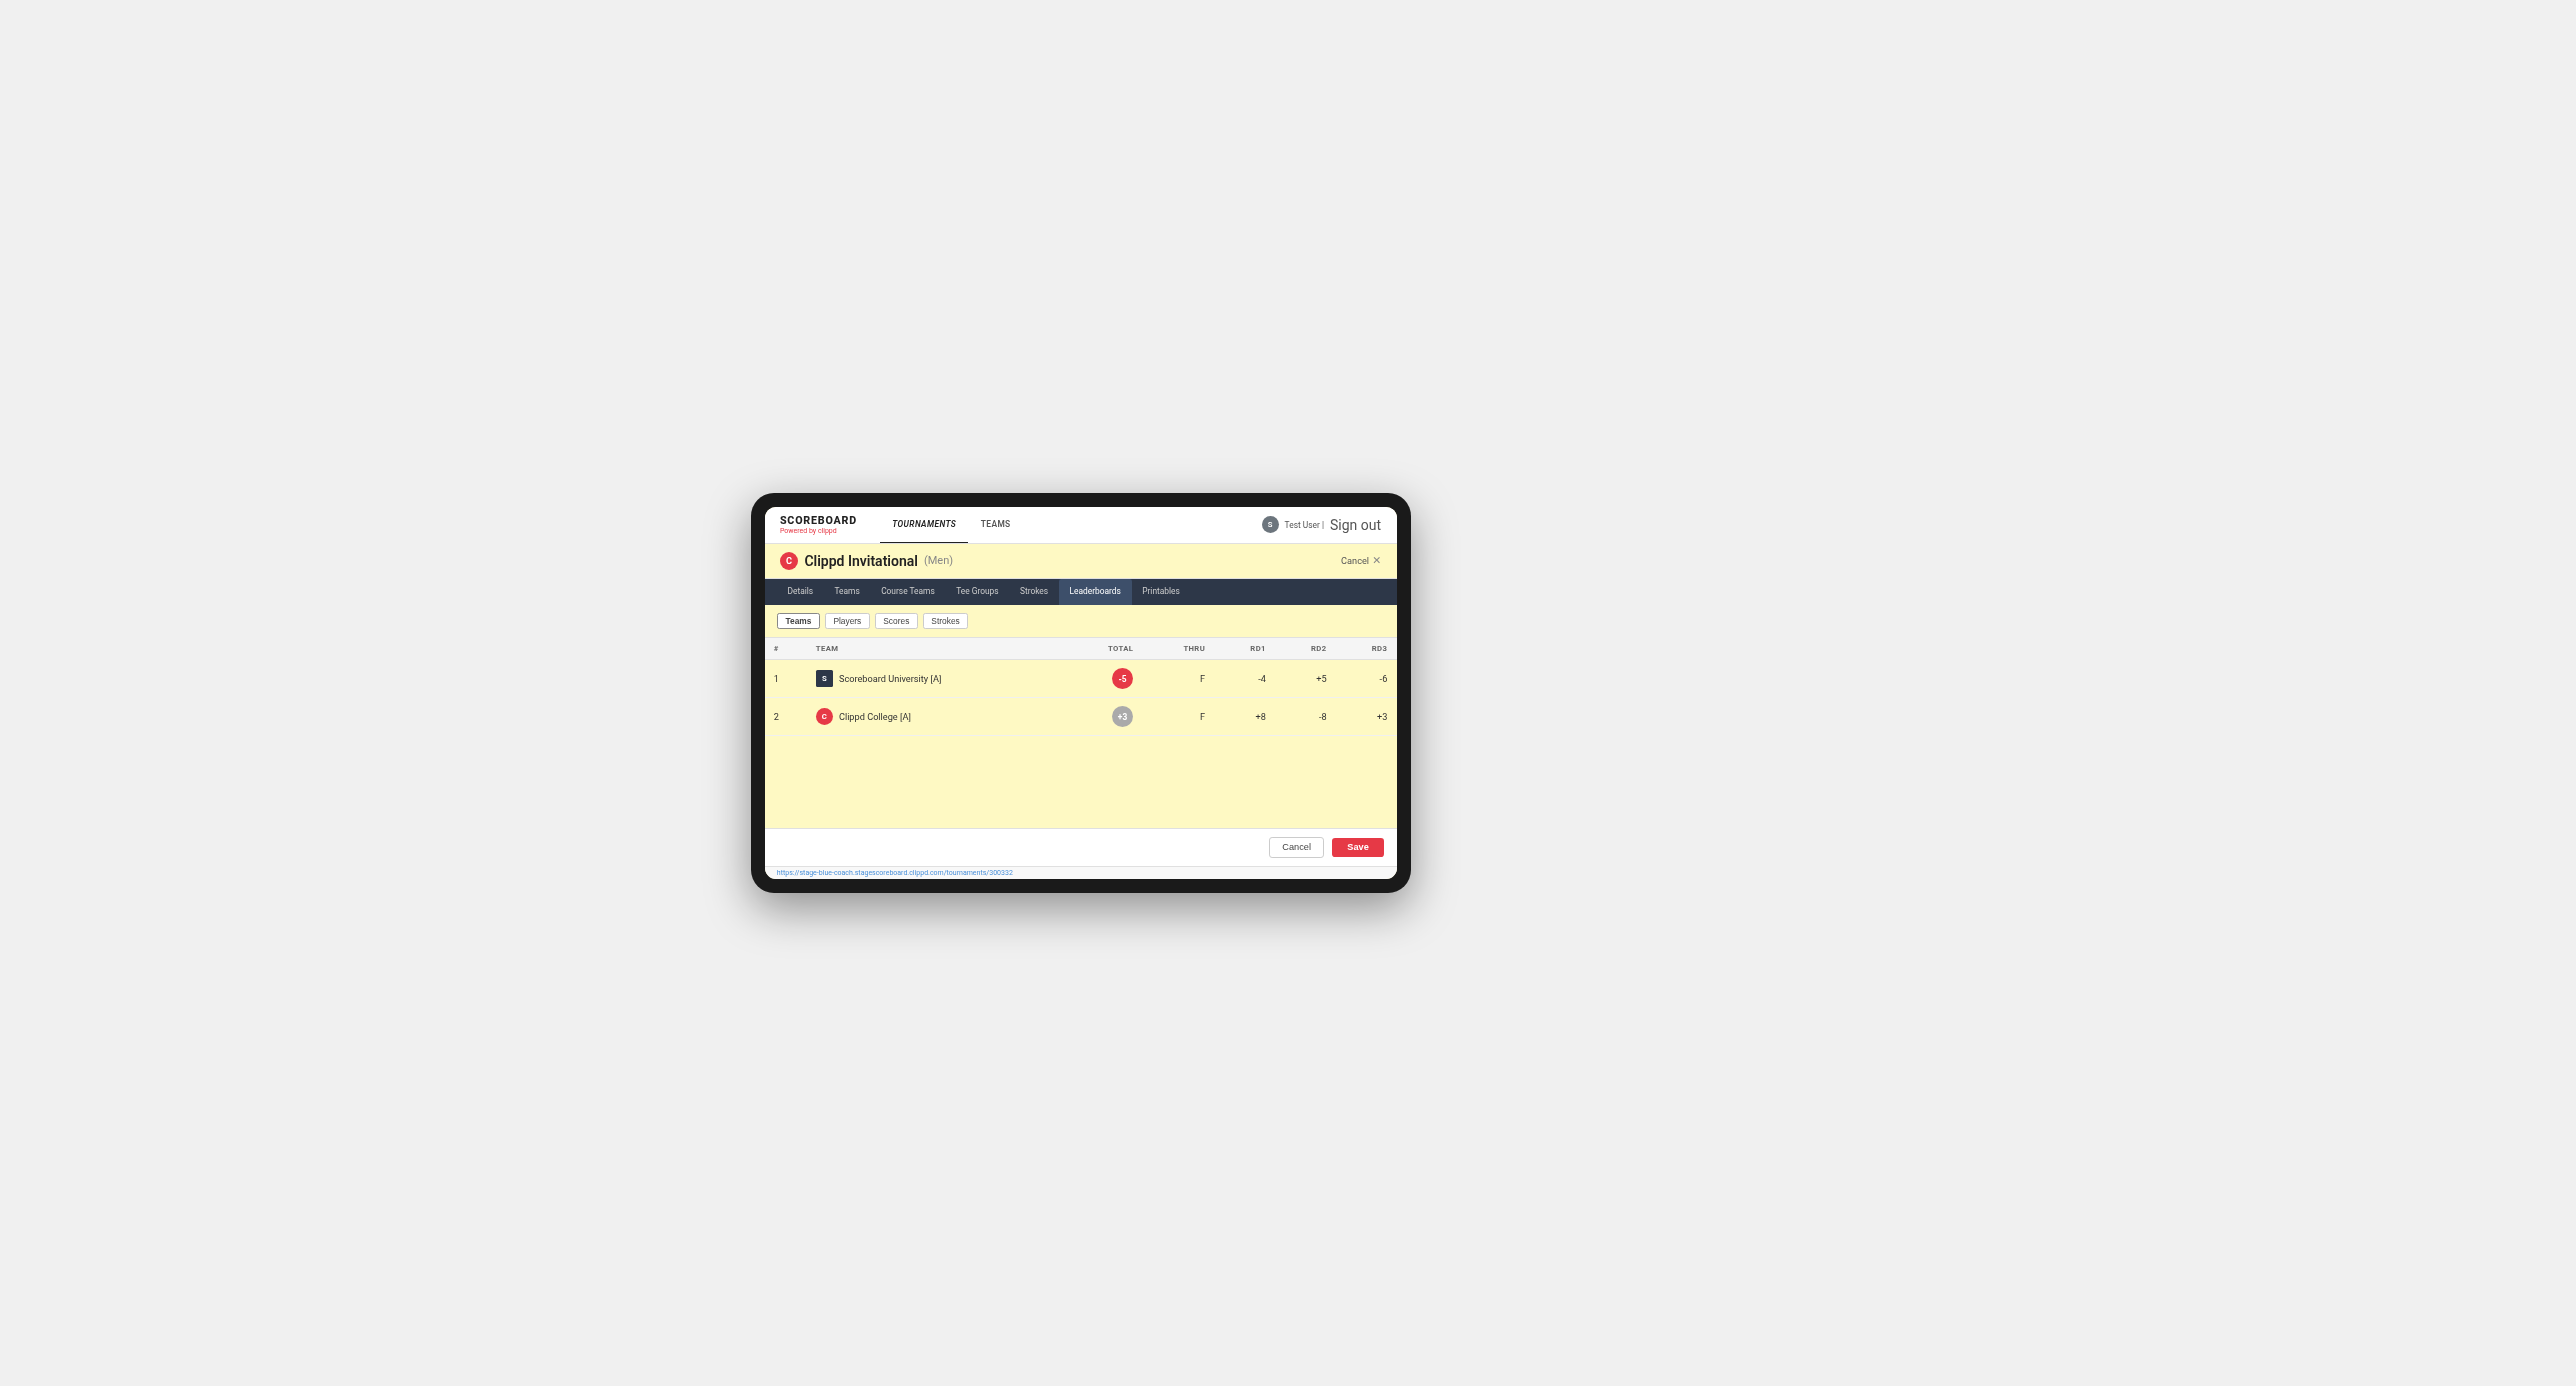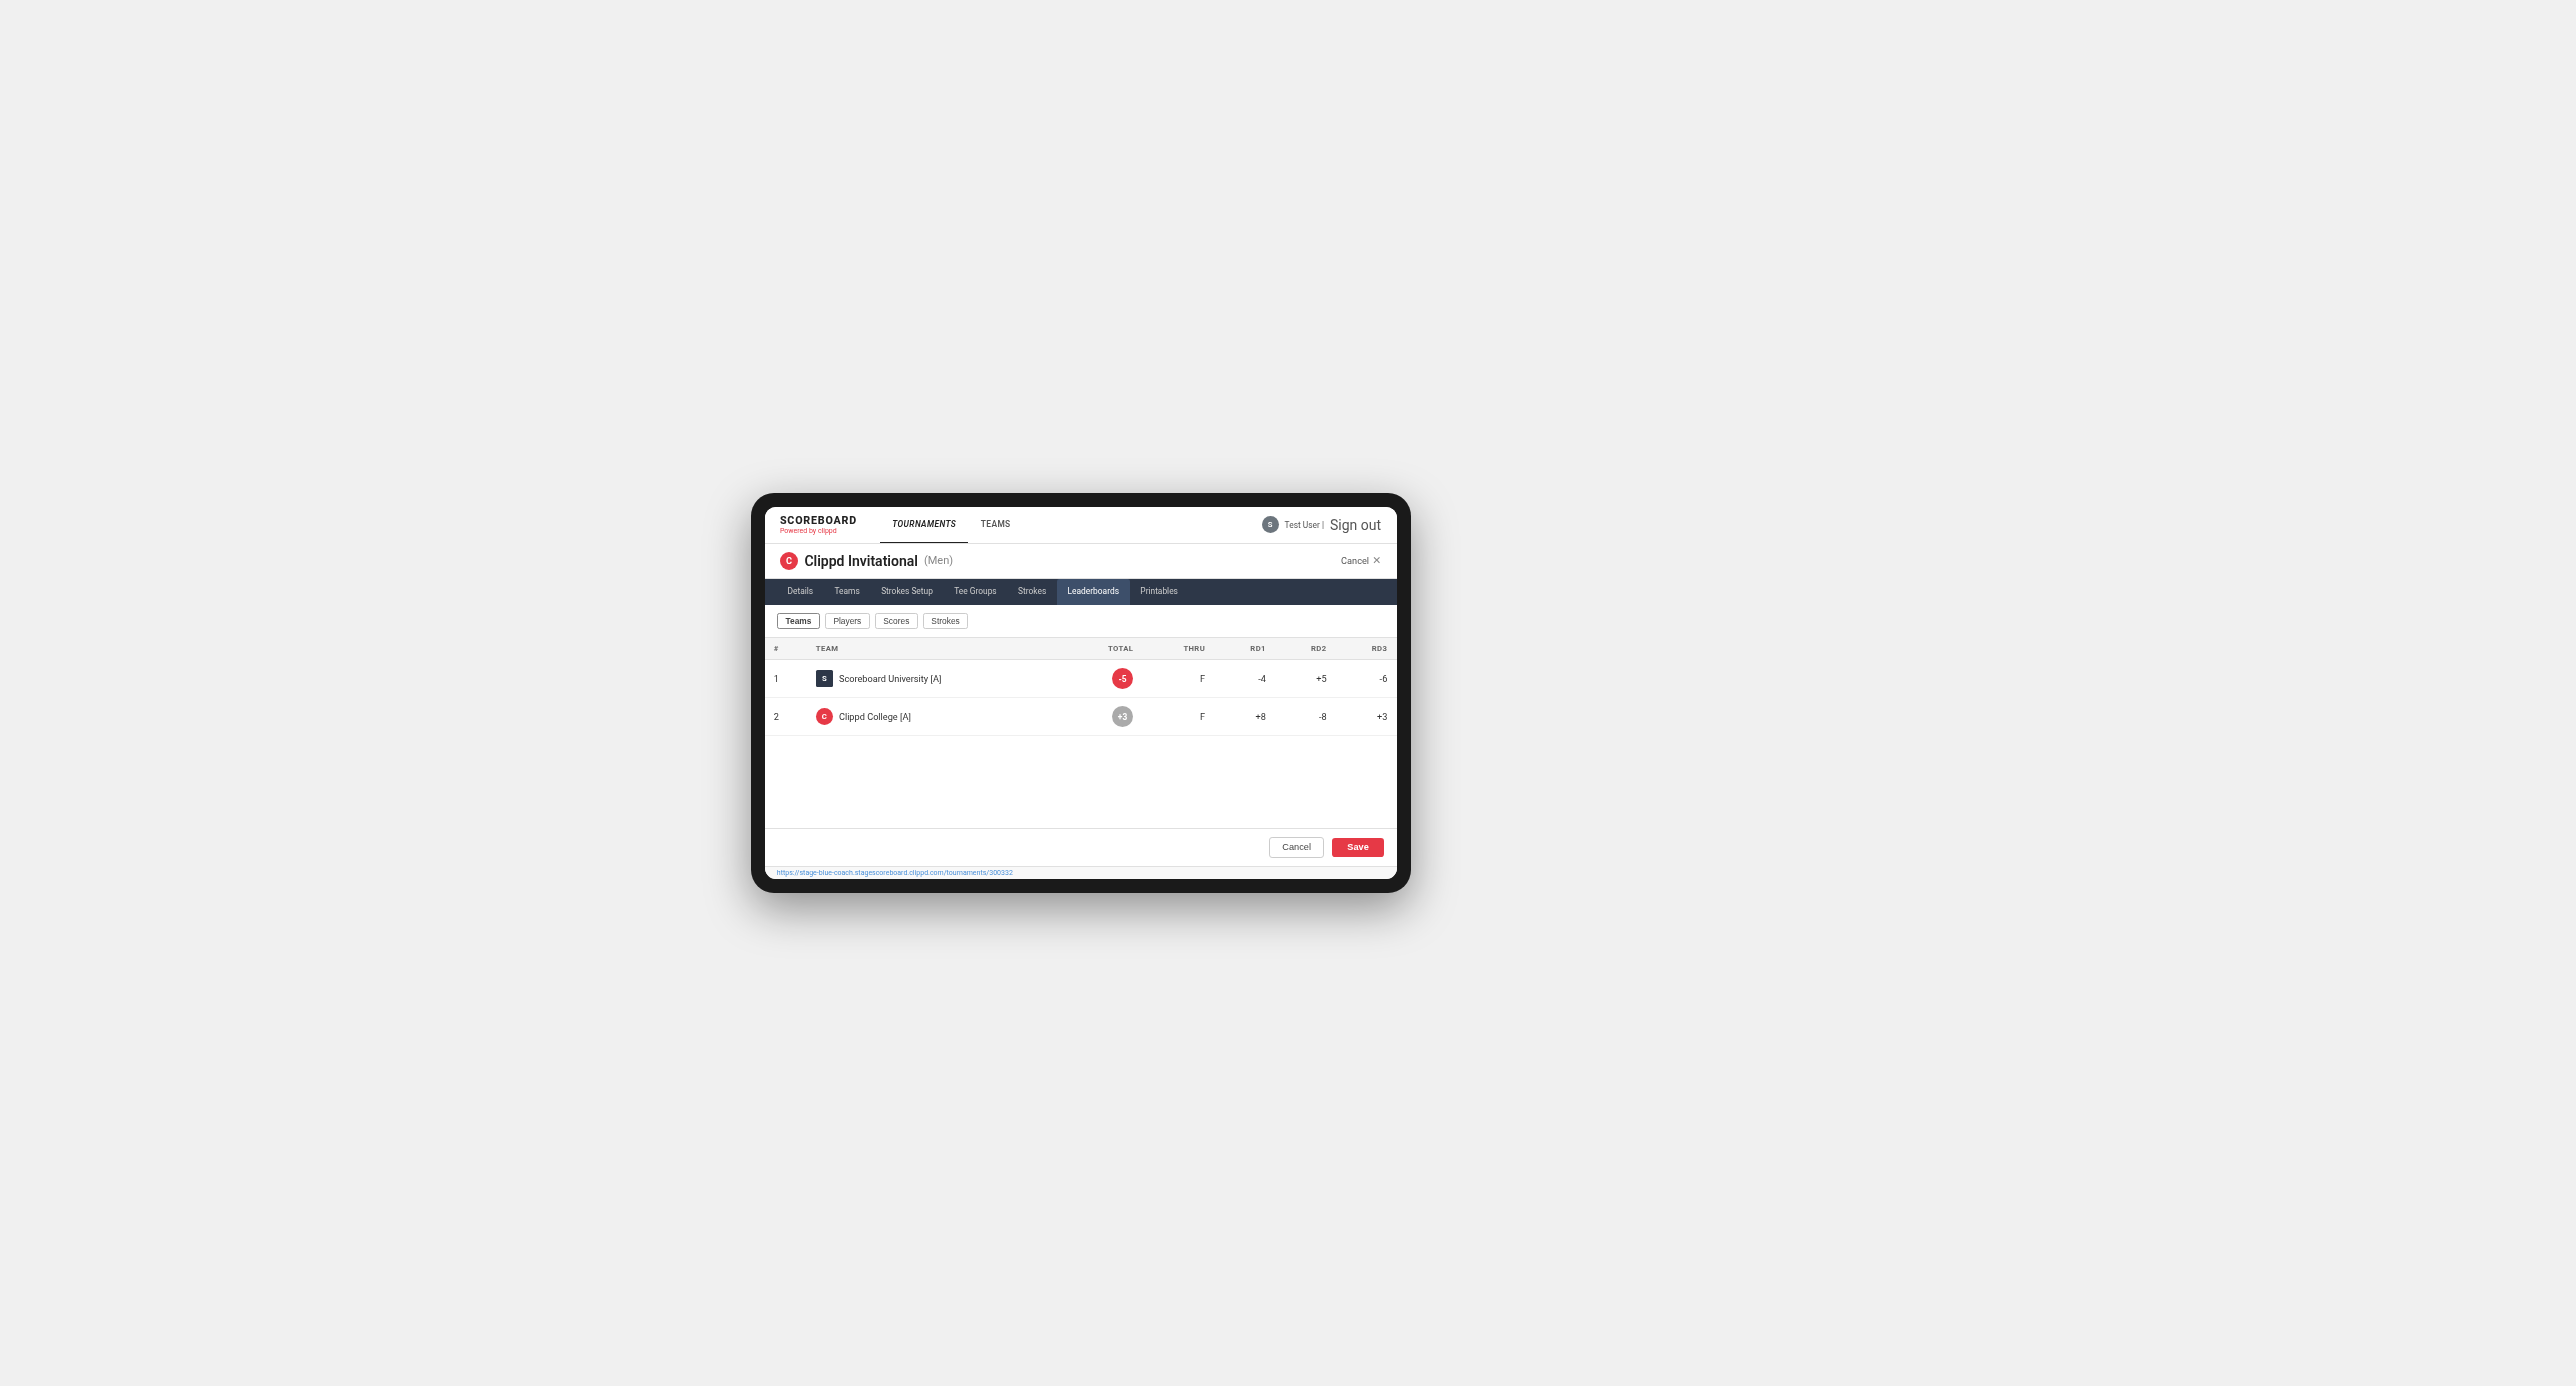--- a/index.html
+++ b/index.html
@@ -30,21 +30,21 @@
     }
     .tablet-outer {
       flex: 1;
       background: #1a1a1a;
       border-radius: 23px;
       padding: 14px;
       box-shadow: 0 15.4px 46px rgba(0,0,0,0.4);
       max-width: 660px;
     }
     .tablet-screen {
-      background: #ffffff;
+      background: #fef9c3;
       border-radius: 11px;
       overflow: hidden;
     }
     
     .top-nav {
       display: flex;
       align-items: center;
       background: #fff;
       border-bottom: 0.8px solid #e0e0e0;
       padding: 0 15.4px;
@@ -335,21 +335,21 @@
         </div>
         <div class="cancel-btn">
           <span>Cancel</span>
           <span class="cancel-x">✕</span>
         </div>
       </div>
 
       <div class="sub-nav">
         <div class="sub-nav-tab">Details</div>
         <div class="sub-nav-tab">Teams</div>
-        <div class="sub-nav-tab">Strokes Setup</div>
+        <div class="sub-nav-tab">Course Teams</div>
         <div class="sub-nav-tab">Tee Groups</div>
         <div class="sub-nav-tab">Strokes</div>
         <div class="sub-nav-tab active">Leaderboards</div>
         <div class="sub-nav-tab">Printables</div>
       </div>
 
       <div class="filter-bar">
         <button class="filter-btn active">Teams</button>
         <button class="filter-btn">Players</button>
         <button class="filter-btn">Scores</button>

